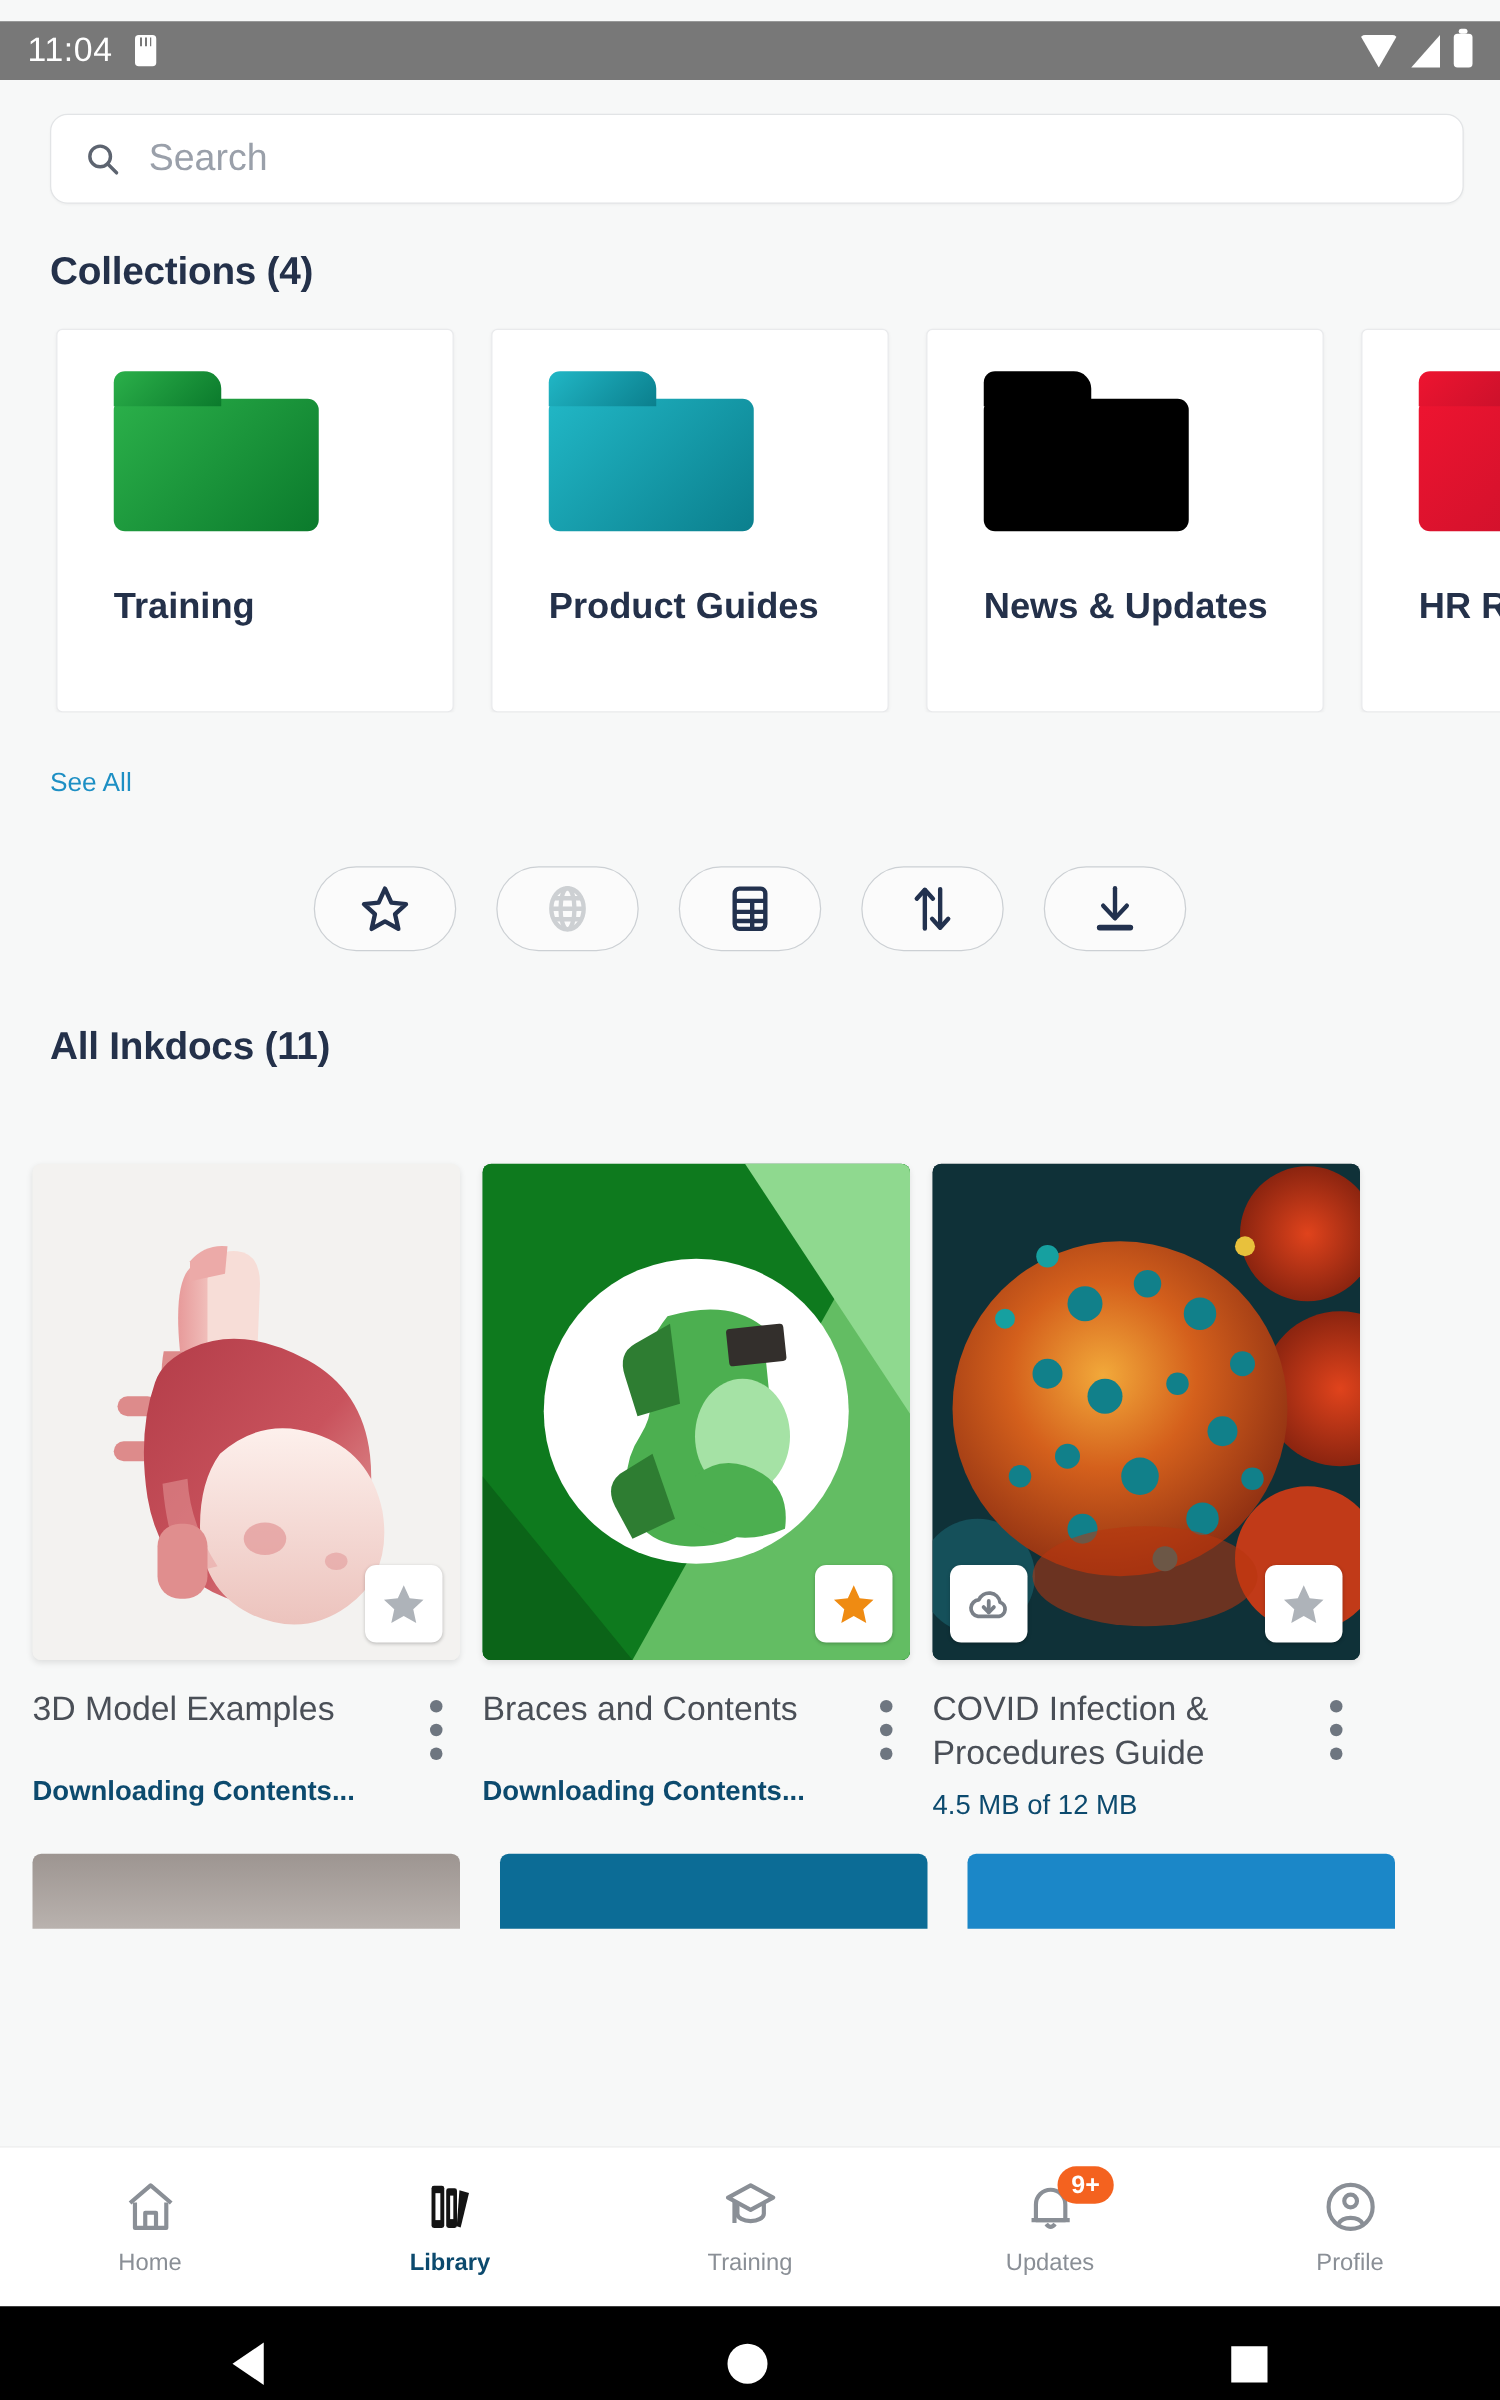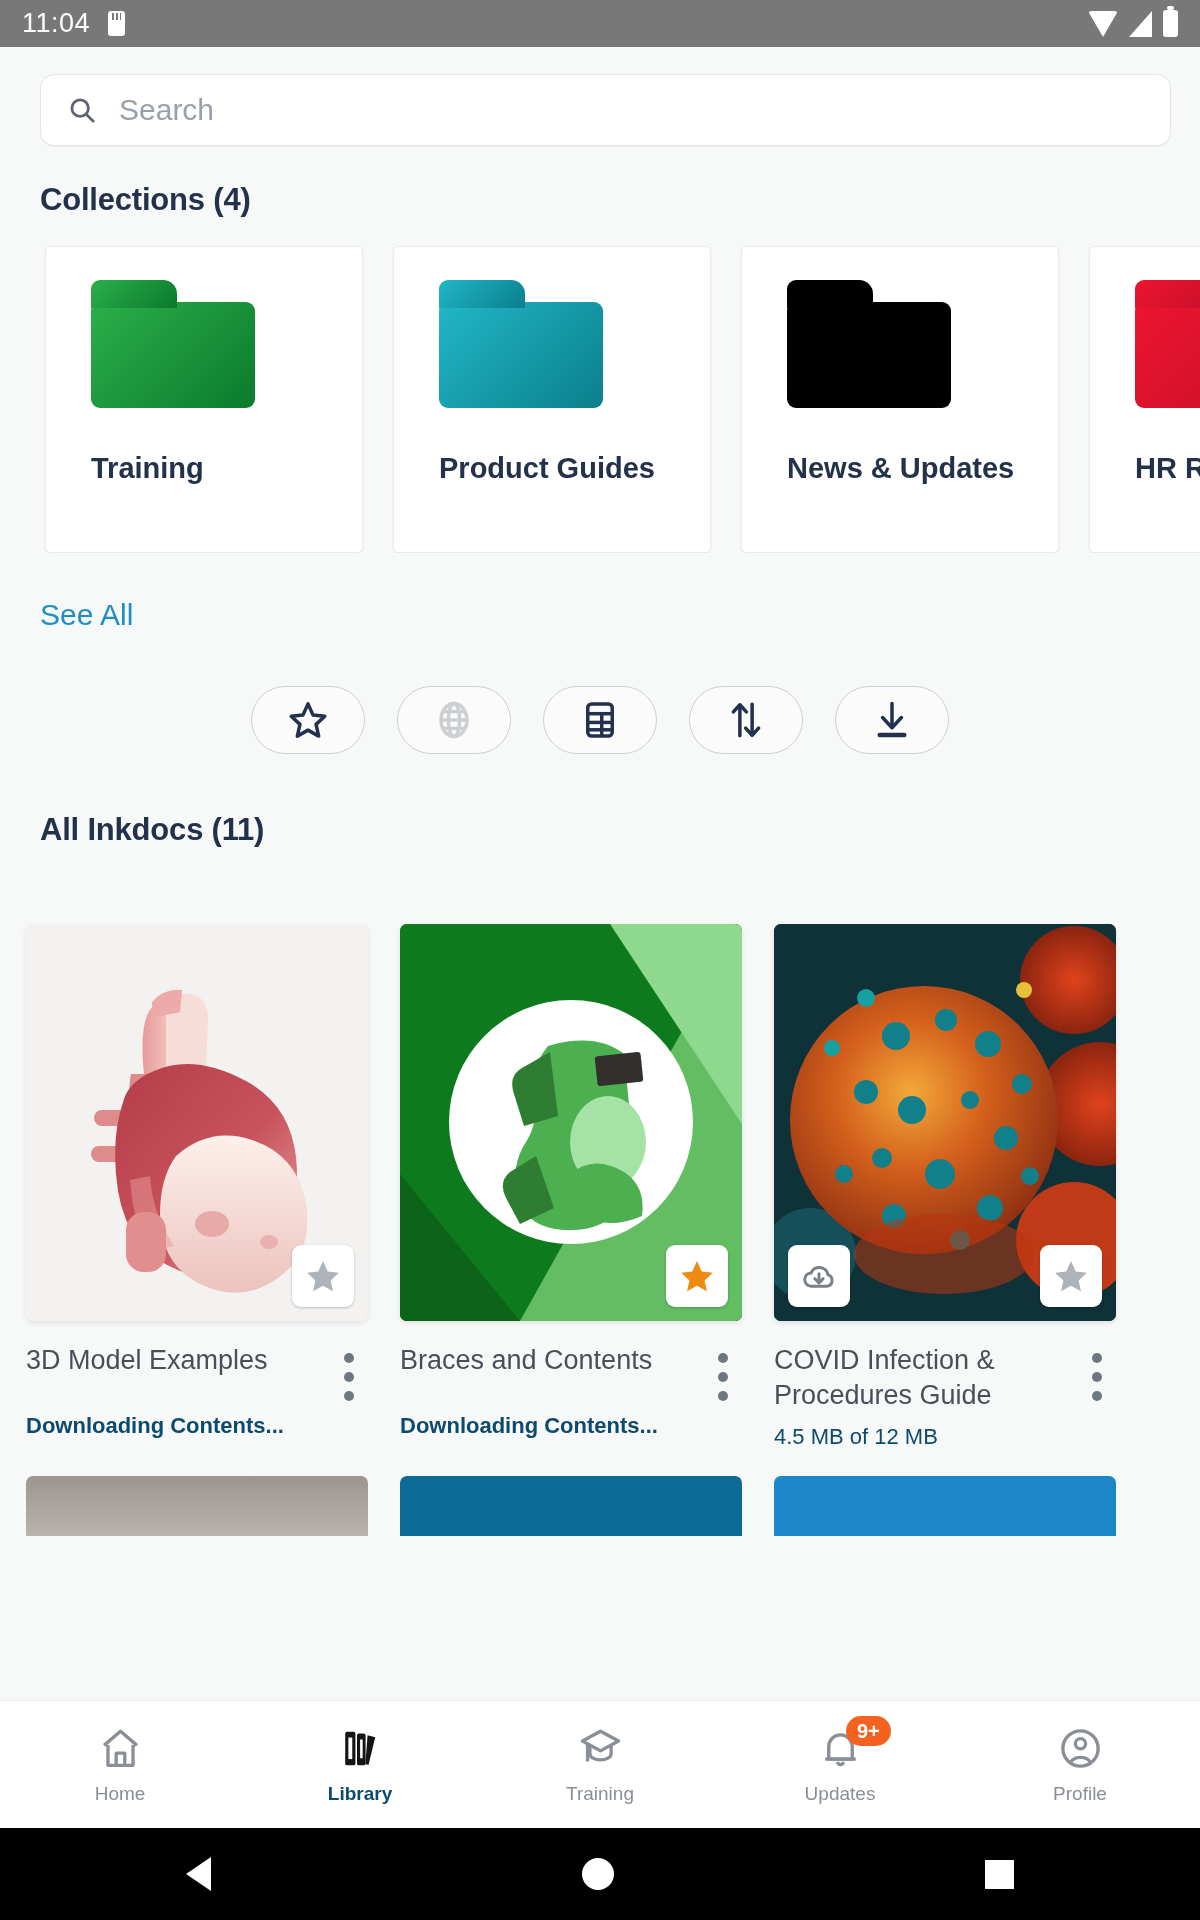--- a/index.html
+++ b/index.html
@@ -7,21 +7,21 @@
   body {
     font-family:"Liberation Sans", sans-serif;
     background:#f7f8f8;
     overflow:hidden;
     position:relative;
   }
 
   
   .statusbar{
     height:47px; background:#787878; display:flex; align-items:center;
-    padding:0 22px; color:#fff;
+    padding:0 22px; color:#fff;margin-top:17px;
   }
   .sb-time{ font-size:27px; letter-spacing:.5px; }
   .sb-sd{ width:17px; height:25px; background:#fff; border-radius:3px; margin-left:18px; position:relative;}
   .sb-sd::after{content:"";position:absolute;top:2px;left:4px;width:9px;height:7px;
     background:repeating-linear-gradient(90deg,#787878 0 2px,#fff 2px 4px);}
   .sb-right{ margin-left:auto; display:flex; align-items:center; gap:11px;}
   .sb-wifi{ width:0;height:0;border-left:15px solid transparent;border-right:15px solid transparent;
     border-top:26px solid #fff; border-radius:4px;}
   .sb-sig{ width:0;height:0;border-left:23px solid transparent;border-bottom:26px solid #fff;}
   .sb-batt{ width:15px;height:27px;background:#fff;border-radius:3px;position:relative;}
@@ -66,38 +66,38 @@
   .folder::before{
     content:""; position:absolute; top:-22px; left:0; width:86px; height:28px;
     border-radius:9px 14px 0 0; background:inherit;
   }
   .coll-name{
     font-size:29px; font-weight:bold; color:#24314a; white-space:nowrap;
   }
 
   
   .see-all{
-    color:#1d8fc4; font-size:30px; padding:45px 0 0 40px; display:inline-block;
+    color:#1d8fc4; font-size:21px; padding:45px 0 0 40px; display:inline-block;
     cursor:pointer;
   }
 
   
   .chips{
     display:flex; gap:32px; justify-content:center; padding:54px 0 0 0;
   }
   .chip{
     width:114px; height:68px; border:1px solid #ccd0d4; border-radius:34px;
     background:#fbfbfb; display:flex; align-items:center; justify-content:center;
     cursor:pointer;
   }
   .chip svg{ width:42px; height:42px; }
 
   
   .docs{
-    display:flex; gap:32px; padding:76px 0 0 26px;
+    display:flex; gap:18px; padding:76px 0 0 26px;
   }
   .doc{ width:342px; }
   .thumb{
     width:342px; height:397px; border-radius:7px; position:relative; overflow:hidden;
     box-shadow:0 2px 5px rgba(0,0,0,.10);
   }
   .badge{
     position:absolute; right:14px; bottom:14px; width:62px; height:62px;
     background:#fff; border-radius:9px; display:flex; align-items:center; justify-content:center;
     box-shadow:0 1px 3px rgba(0,0,0,.22); cursor:pointer;

